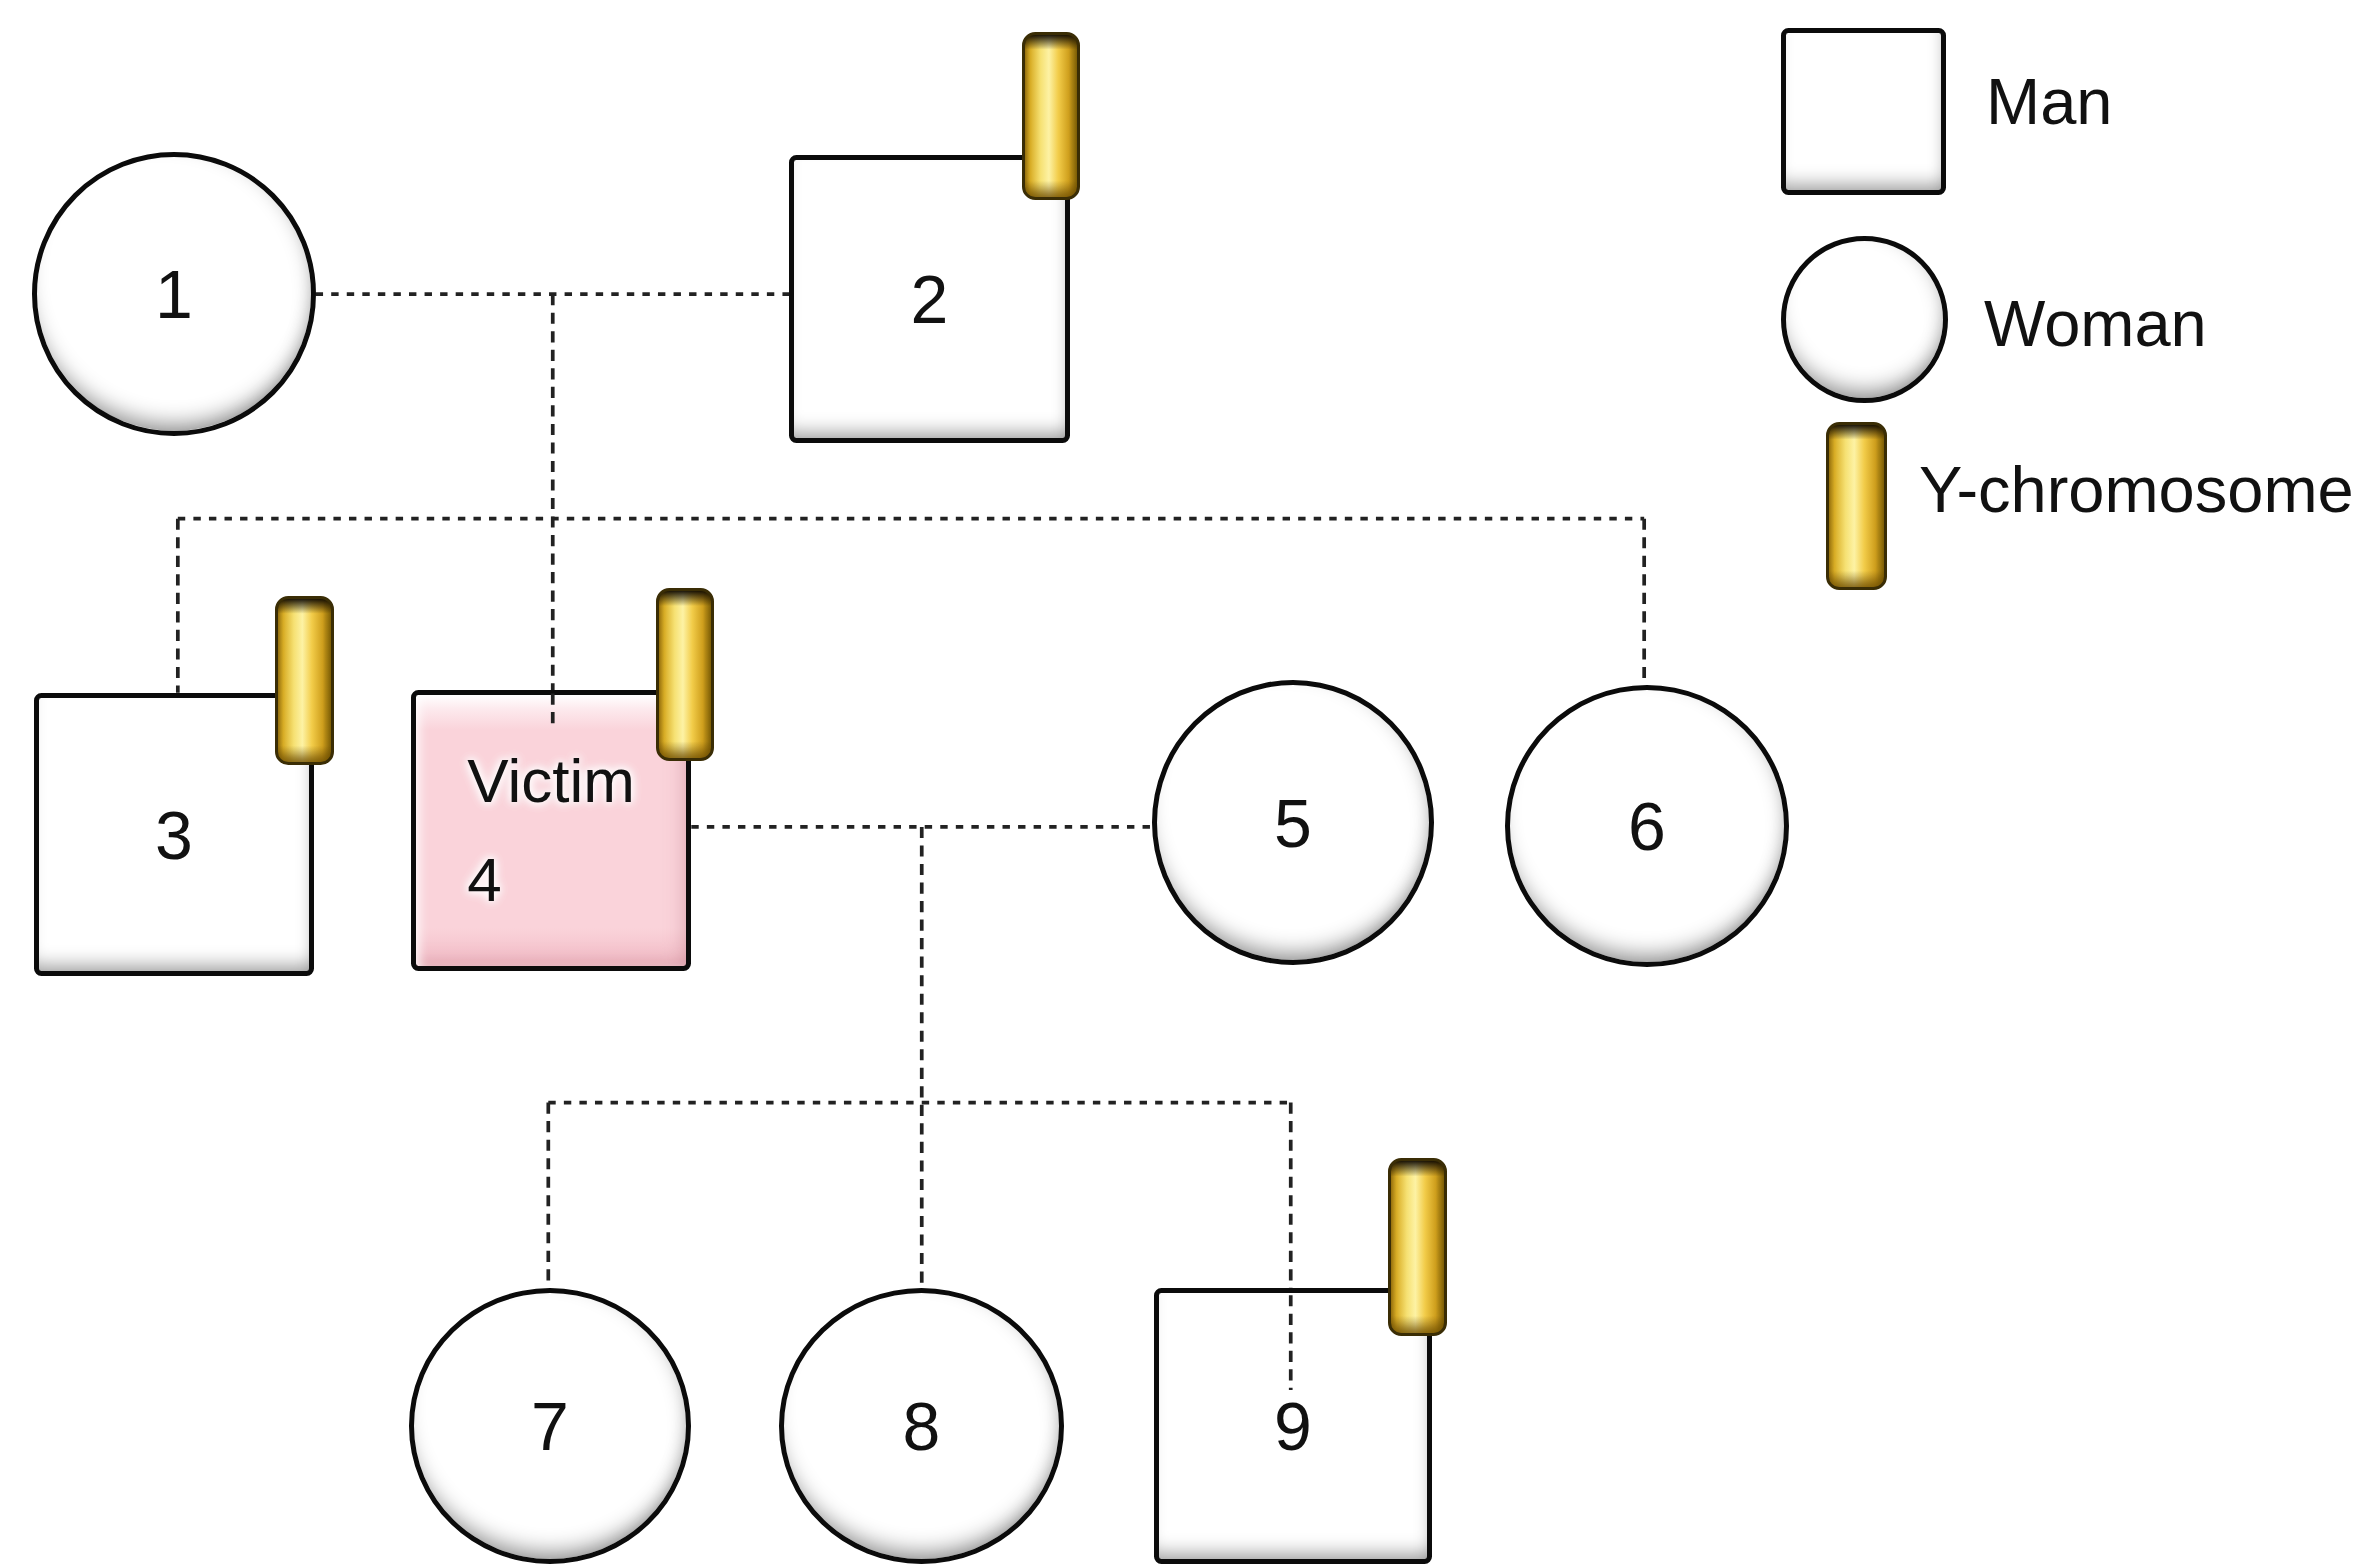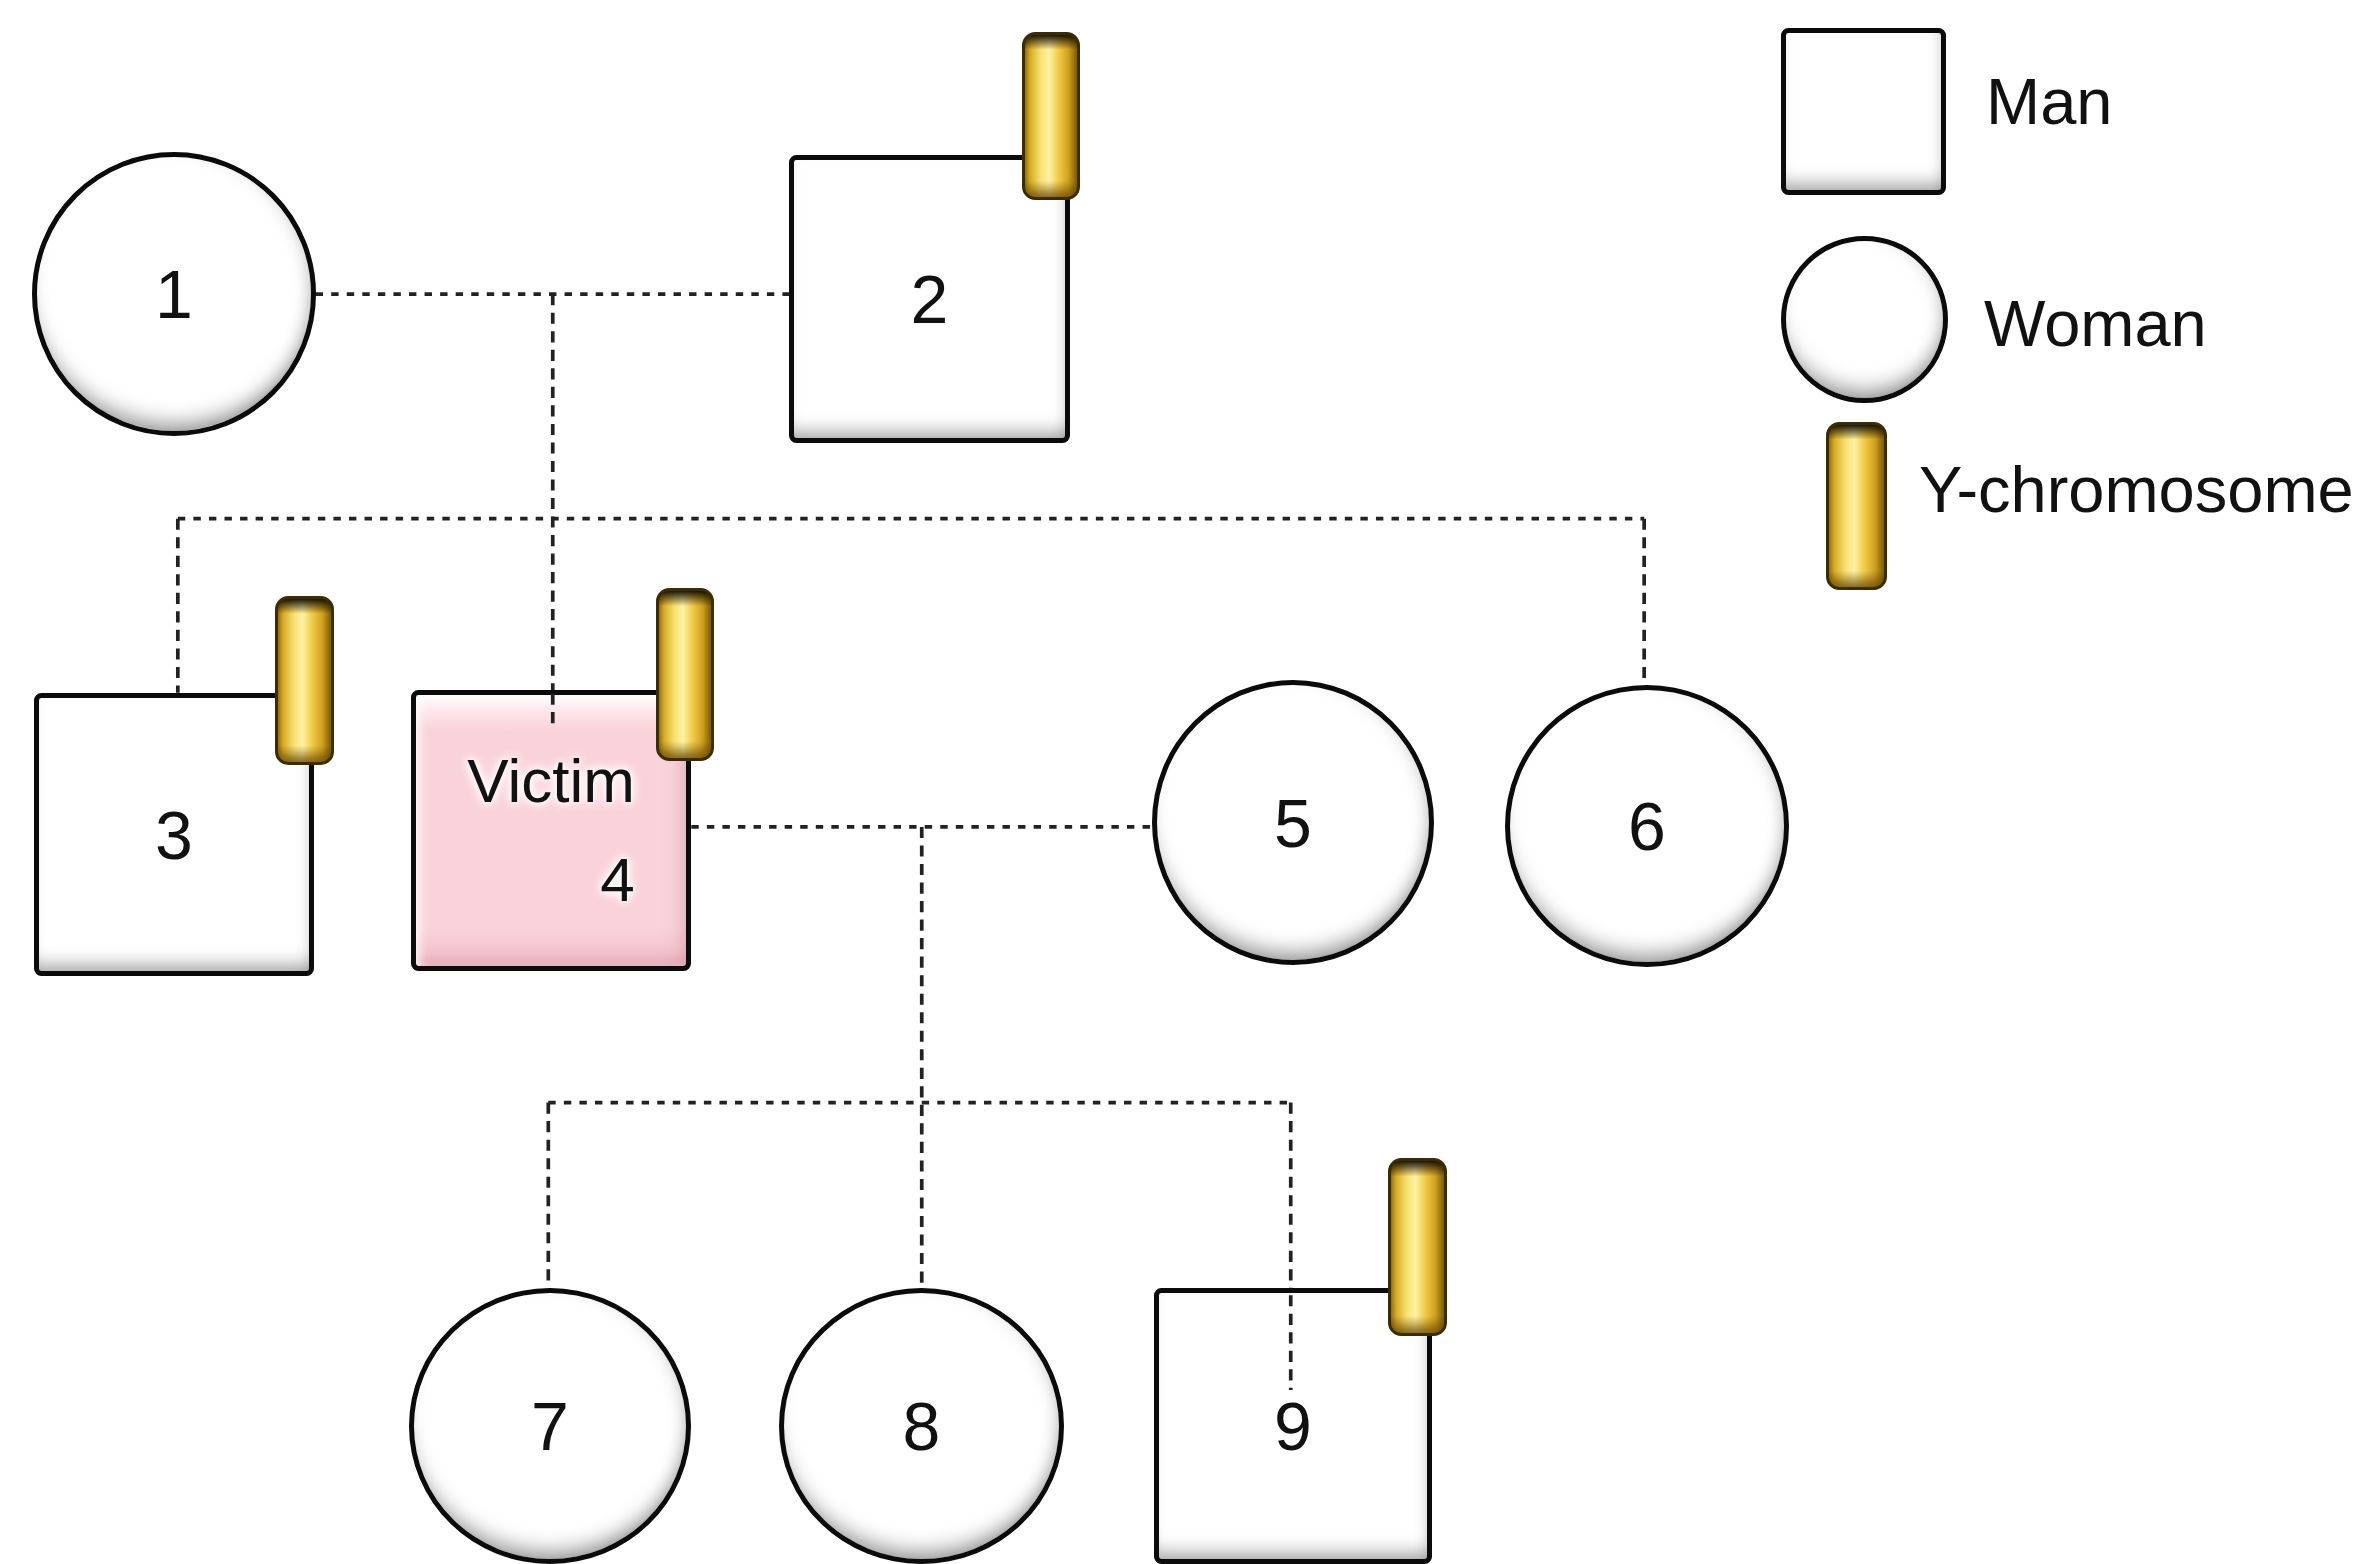--- a/index.html
+++ b/index.html
@@ -41,21 +41,21 @@
   }
   .victim{
     background:linear-gradient(180deg,#ffffff 0%,#fdeaee 5%,#fad3da 13%,#fad3da 86%,#f2bcc6 100%);
     box-shadow:
       inset 7.4px 0 10.4px -4.4px rgba(255,255,255,0.95),
       inset -13.3px -13.3px 22px -16.3px rgba(170,95,110,0.55);
   }
   .victim-text{
     display:flex;
     flex-direction:column;
-    align-items:flex-end;
+    align-items:flex-start;
     gap:37px;
     font-size:62px;
     line-height:1;
     text-shadow:0 0 12px #fff,0 0 12px #fff,0 0 7.4px #fff;
   }
   .num{
     text-shadow:0 0 9px rgba(255,255,255,0.9);
   }
   .ybar{
     position:absolute;

